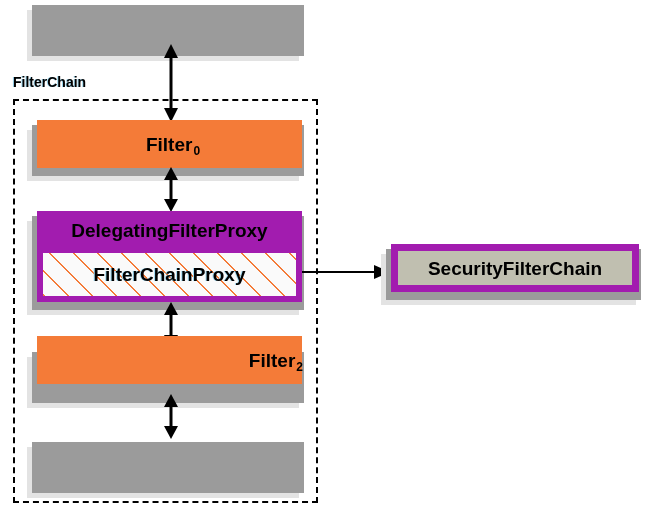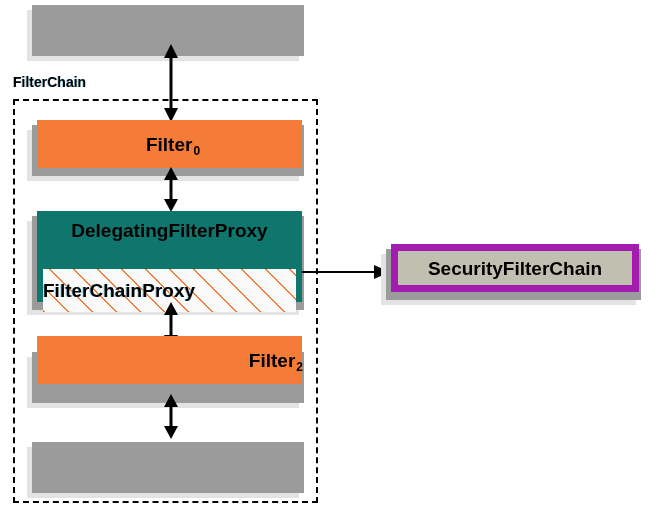--- a/index.html
+++ b/index.html
@@ -81,21 +81,21 @@
     border: none;
   }
   .box-security {
     background: #c0bfb0;
     border: 7px solid #a21caf;
   }
 
   
   .dfp-outer {
     position: absolute;
-    background: #0f766e;
+    background: #a21caf;
     box-sizing: border-box;
   }
   .dfp-title {
     position: absolute;
     left: 0; right: 0; top: 0;
     height: 38px;
     display: flex;
     align-items: center;
     justify-content: center;
   }
@@ -104,21 +104,21 @@
     box-sizing: border-box;
     background-color: #fafafa;
     background-image: repeating-linear-gradient(
         45deg,
         #f47b38 0px,
         #f47b38 1.5px,
         rgba(250,250,250,0) 1.5px,
         rgba(250,250,250,0) 17px);
     display: flex;
     align-items: center;
-    margin-top: 16px;
+    justify-content: center;
   }
   .fcp-label {
     font-weight: bold;
     font-size: 19px;
     color: #000000;
     white-space: nowrap;
     text-shadow: -1px 0 0 #9fd8ef;
   }
 
   

